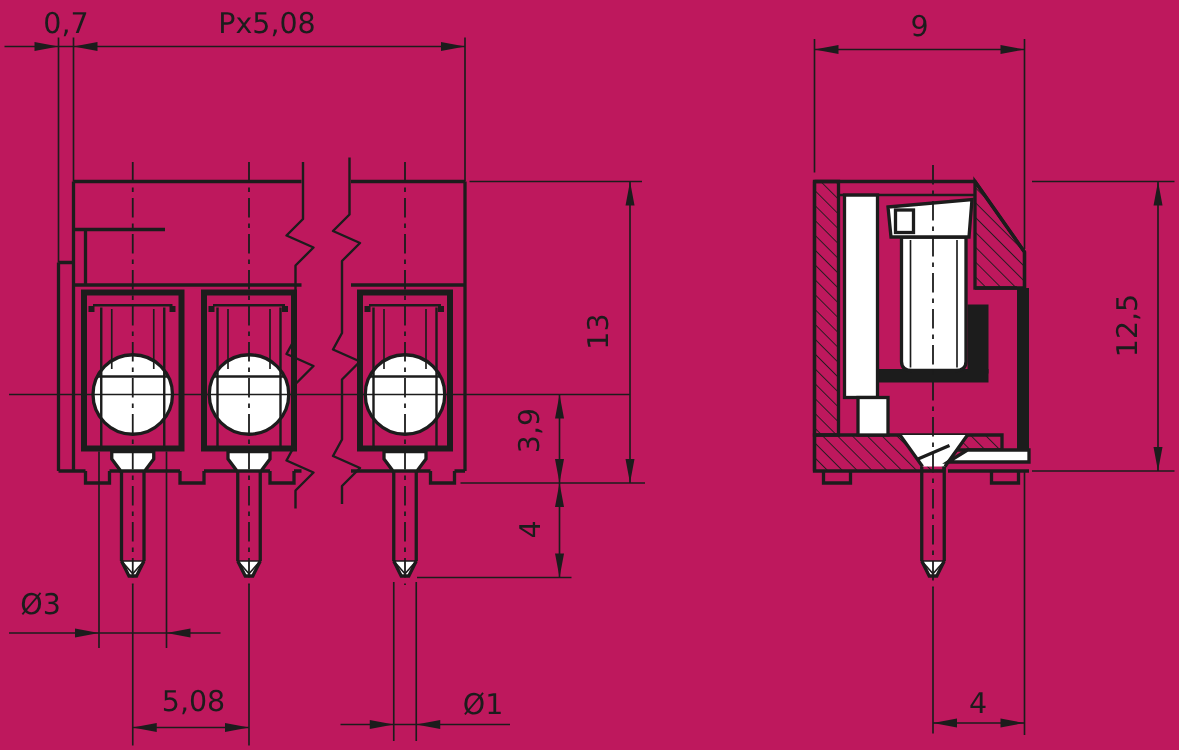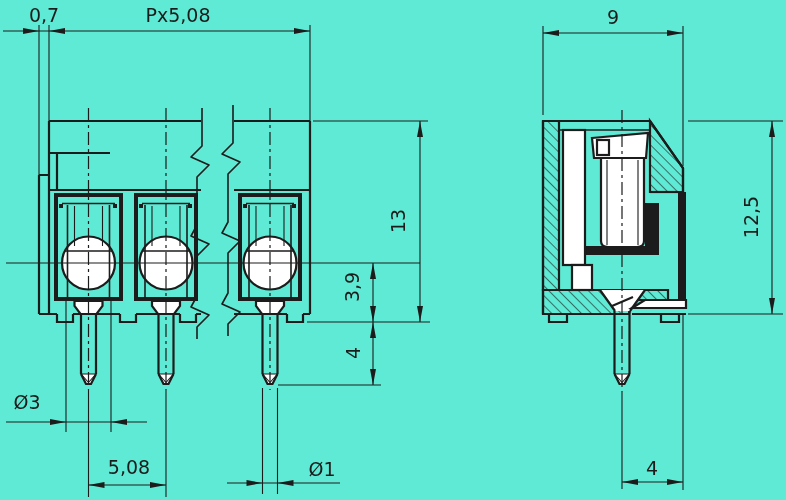--- a/index.html
+++ b/index.html
@@ -1,16 +1,16 @@
 <!DOCTYPE html>
 <html><head>
 <meta charset="utf-8">
 <style>
   html,body{margin:0;padding:0;background:#ffffff;}
-  #stage{position:relative;width:786px;height:500px;background:#5eead4;overflow:hidden;
+  #stage{position:relative;width:786px;height:500px;background:#be185d;overflow:hidden;
          font-family:"DejaVu Sans", sans-serif;}
   svg{display:block}
   text{font-family:"DejaVu Sans", sans-serif;font-size:19px;fill:#1c1c1c;}
   .ln{stroke:#1c1c1c;fill:none;stroke-width:2.2;}
   .thin{stroke:#1c1c1c;fill:none;stroke-width:1.1;}
   .med{stroke:#1c1c1c;fill:none;stroke-width:1.6;}
   .thk{stroke:#1c1c1c;fill:none;stroke-width:4;}
   .arr{fill:#1c1c1c;stroke:none;}
   .wfill{fill:#ffffff;stroke:#1c1c1c;stroke-width:2.2;}
   .cl{stroke:#1c1c1c;stroke-width:1.2;fill:none;stroke-dasharray:13 4 3 4;}

